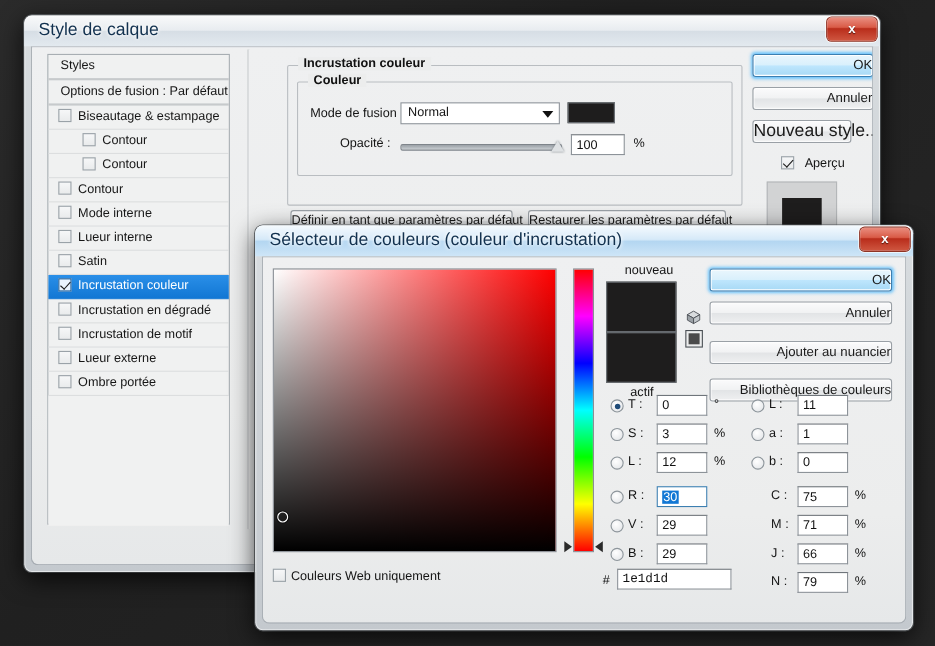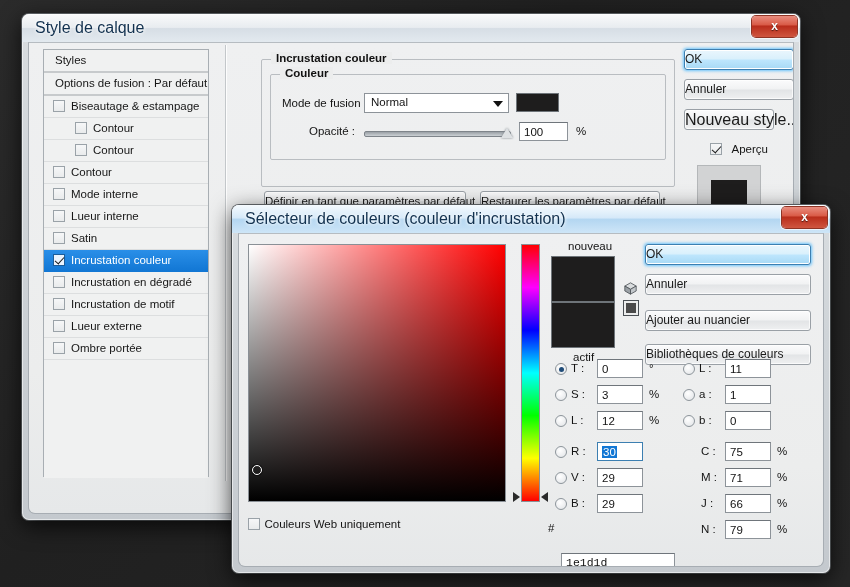--- a/index.html
+++ b/index.html
@@ -72,21 +72,21 @@
     background: linear-gradient(to bottom, #eff0f1 0%, #eceded 70%, #e6e8e9 100%);
     margin: 0 6px 6px 6px;
     border: 1px solid #a7adb3;
     border-top: 1px solid #b6bcc1;
     overflow: hidden;
   }
 
   .btn {
     display: inline-block;
     box-sizing: border-box;
-    text-align: left;
+    text-align: right;
     font-size: 11.5px;
     color: #1a1a1a;
     background: linear-gradient(to bottom, #fbfbfc 0%, #f1f2f3 48%, #e2e4e6 52%, #eff0f1 100%);
     border: 1px solid #9aa0a6;
     border-radius: 3px;
     cursor: pointer;
     box-shadow: 0 0 0 1px rgba(255,255,255,0.7) inset;
     white-space: nowrap;
   }
   .btn.primary {
@@ -421,16 +421,16 @@
         <div class="lbl" style="position: absolute; left: 538px; top: 237px;">%</div>
         <div class="lbl" style="position: absolute; left: 462px; top: 263px;">J :</div>
         <div class="field" style="position: absolute; left: 486px; top: 260px; width: 46px;">66</div>
         <div class="lbl" style="position: absolute; left: 538px; top: 263px;">%</div>
         <div class="lbl" style="position: absolute; left: 462px; top: 289px;">N :</div>
         <div class="field" style="position: absolute; left: 486px; top: 286px; width: 46px;">79</div>
         <div class="lbl" style="position: absolute; left: 538px; top: 289px;">%</div>
       </div>
 
     <div class="lbl" style="position:absolute; left:309px; top:288px;">#</div>
-    <div class="field" style="position:absolute; left:322px; top:283px; width:114px; font-family:'Liberation Mono', monospace;margin-top:36px;">1e1d1d</div>
+    <div class="field" style="position:absolute; left:322px; top:283px; width:104px; font-family:'Liberation Mono', monospace;">1e1d1d</div>
 
   </div>
 </div>
 
 </body></html>

